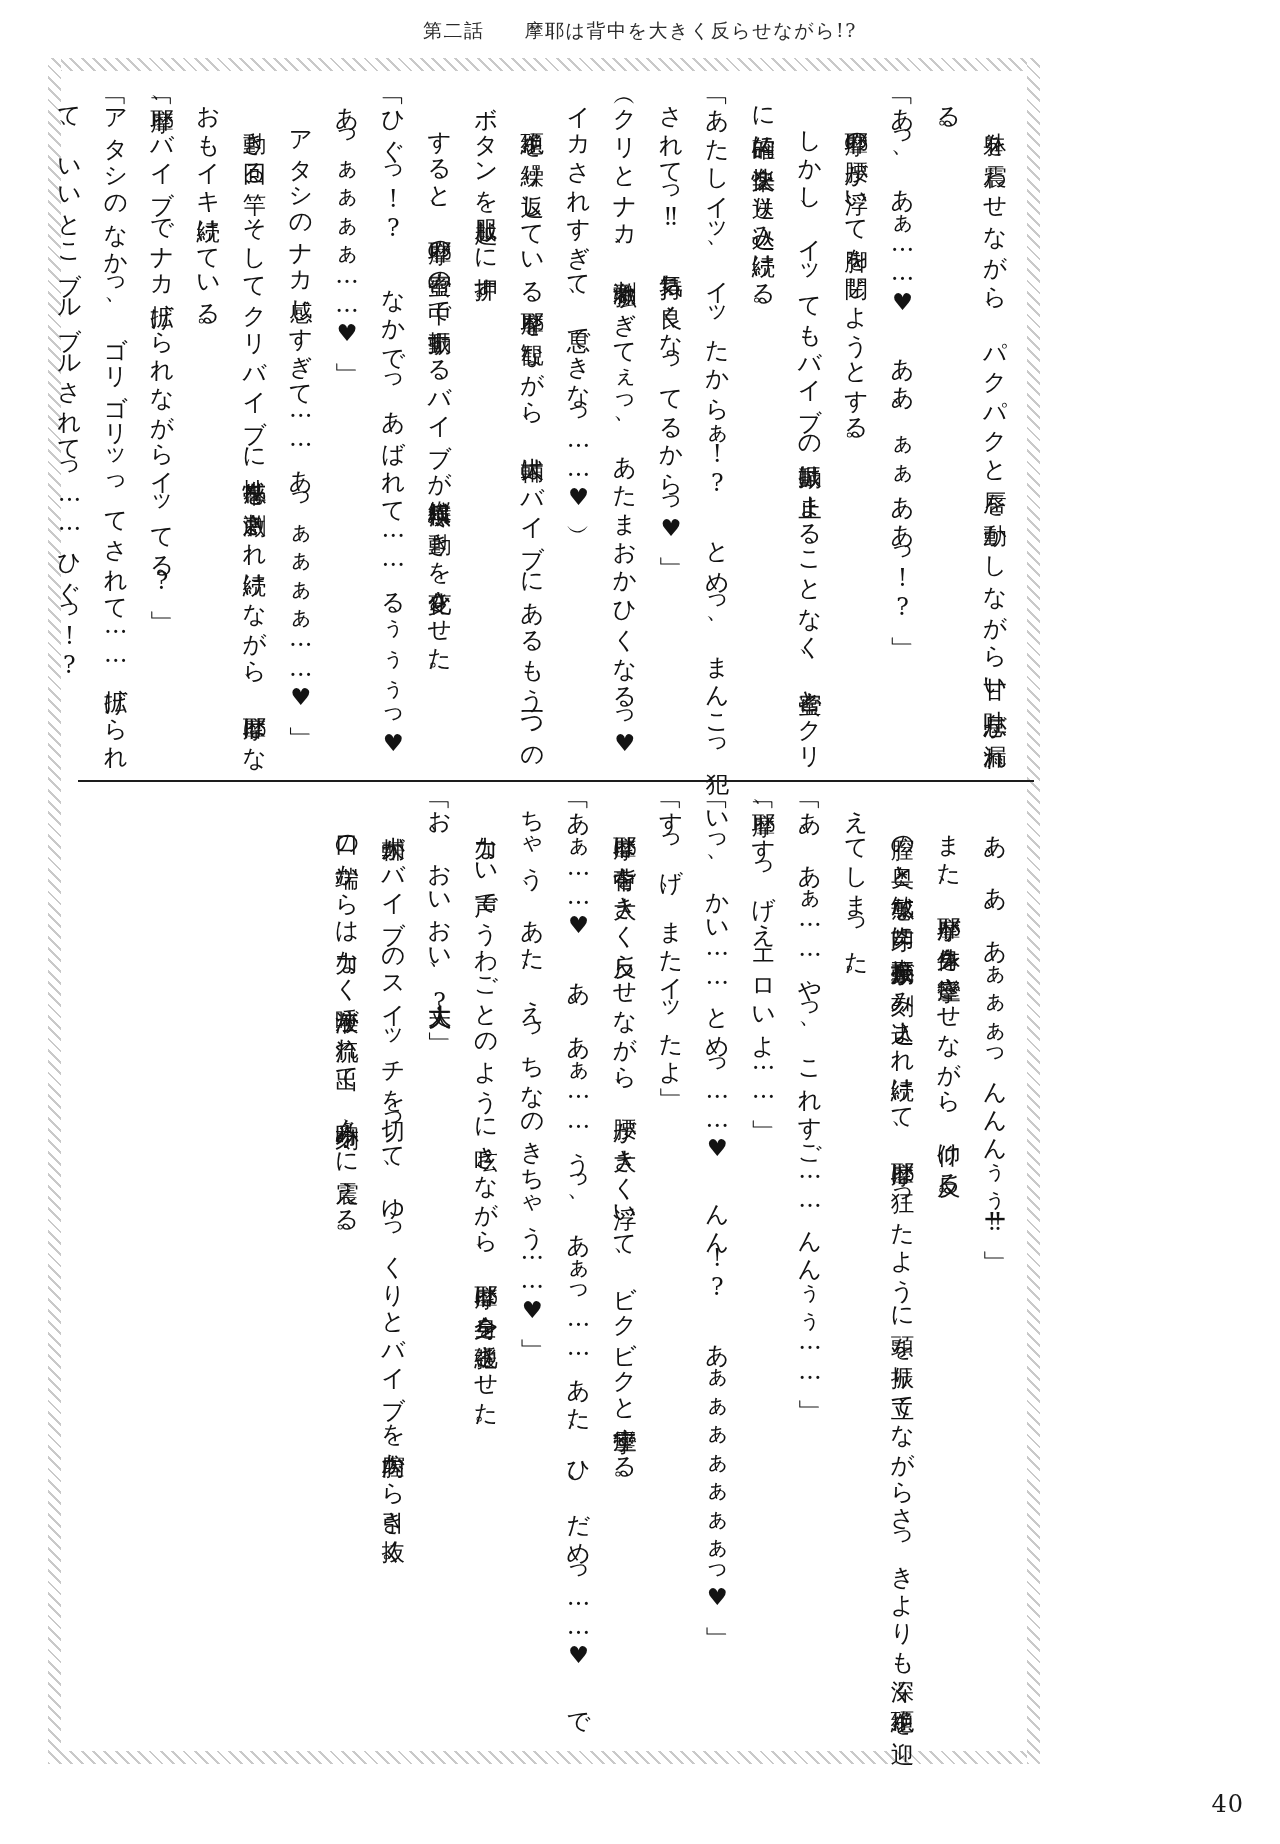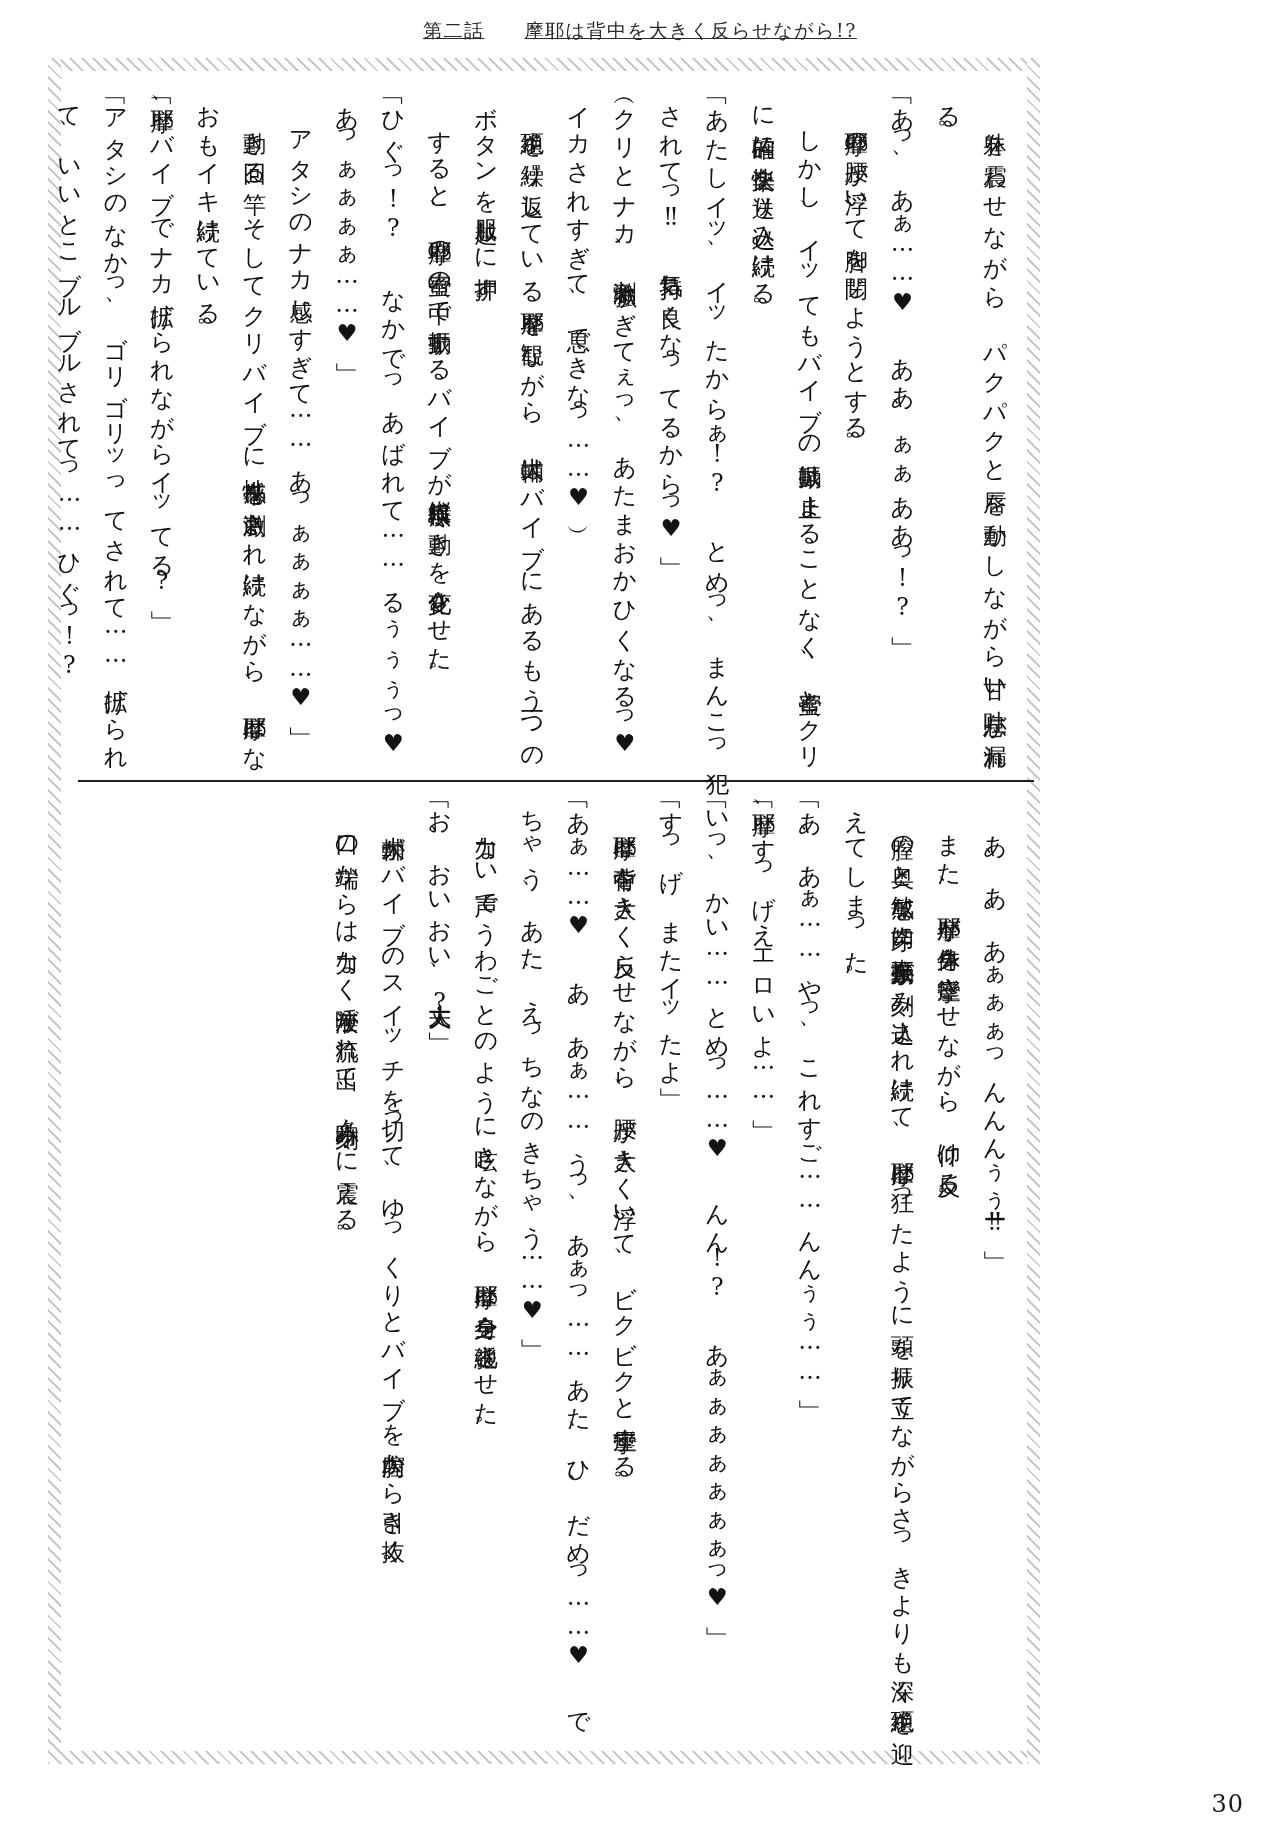--- a/index.html
+++ b/index.html
@@ -32,21 +32,20 @@
     right: 0;
     height: 34px;
     display: flex;
     justify-content: center;
     align-items: center;
     gap: 40px;
     font-size: 19px;
     letter-spacing: 1.5px;
     color: #2b2b2b;
     font-family: "DejaVu Serif", "Liberation Serif", serif;
-    text-decoration: underline;
   }
   .runhead .chap-no { white-space: nowrap; }
   .runhead .chap-title { white-space: nowrap; }
 
   
   .frame {
     position: absolute;
     left: 48px;
     top: 58px;
     width: 992px;
@@ -179,15 +178,15 @@
         <p>力ない声でうわごとのように呟きながら、摩耶は全身を弛緩させた。</p>
         <p class="noind">「お、おいおい、大丈夫?」</p>
         <p>大輔がバイブのスイッチを切って、ゆっくりとバイブを膣内から引き抜く。</p>
         <p>口の端からは力なく唾液が流れ出て、時々小刻みに震える。</p>
       </div>
 
   </div>
 
   <div class="divider"></div>
 
-  <div class="folio">30</div>
+  <div class="folio">40</div>
 
 </div>
 
 </body></html>

